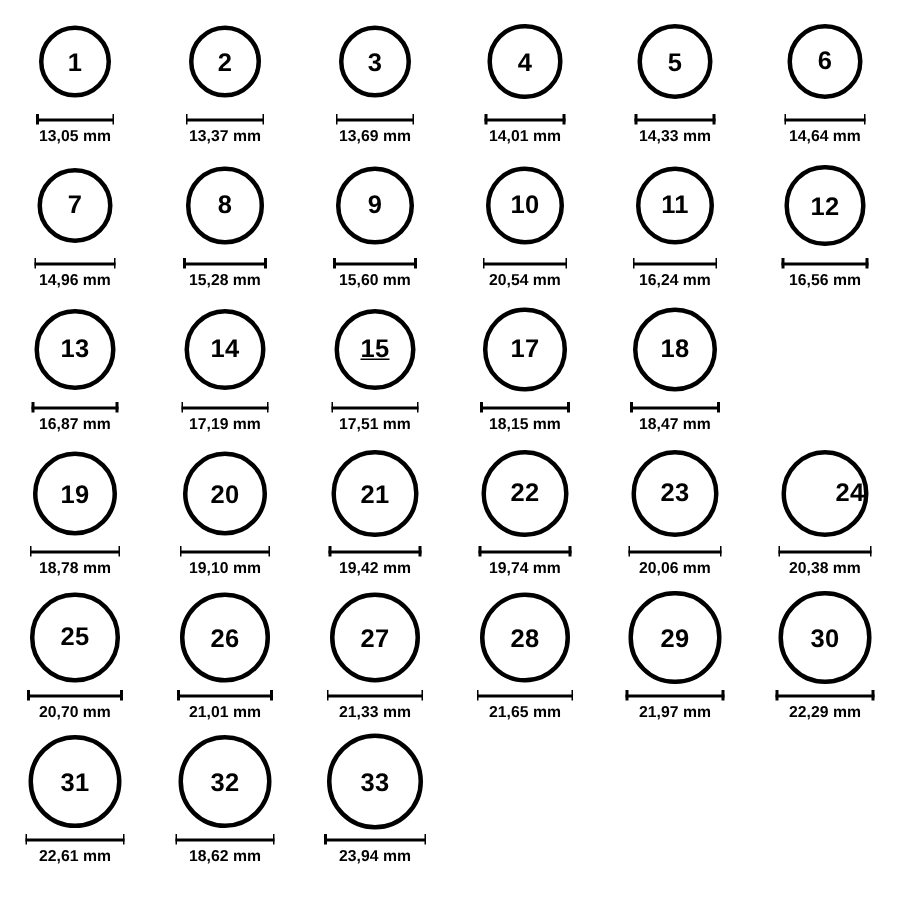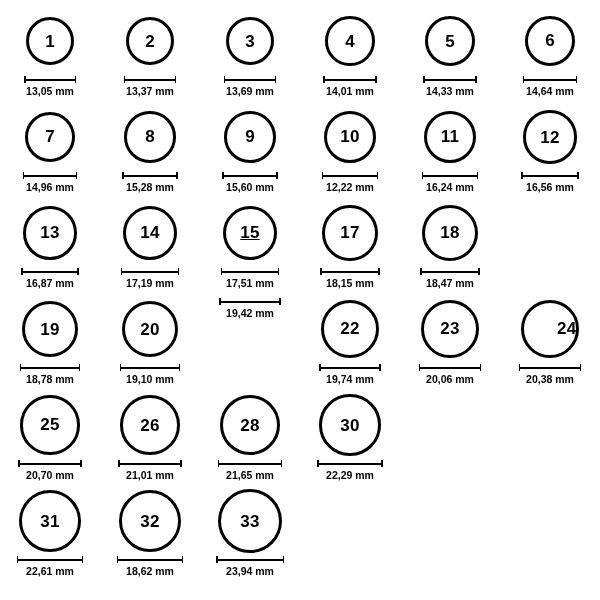--- a/index.html
+++ b/index.html
@@ -240,21 +240,21 @@
           <div class="ring" style="width: 52.2167px; height: 52.2167px;">
             <span class="ring-label">10</span>
           </div>
         </div>
         <div class="measure">
           <div class="caliper" style="width: 56.2167px;">
             <div class="bar"></div>
             <div class="tick left"></div>
             <div class="tick right"></div>
           </div>
-          <div class="mm-label">12,22 mm</div>
+          <div class="mm-label">20,54 mm</div>
         </div>
       </div>
       <div class="size-cell">
         <div class="ring-wrap">
           <div class="ring" style="width: 52.6869px; height: 52.6869px;">
             <span class="ring-label">11</span>
           </div>
         </div>
         <div class="measure">
           <div class="caliper" style="width: 56.6869px;">
@@ -383,20 +383,25 @@
         <div class="measure">
           <div class="caliper" style="width: 60.8889px;">
             <div class="bar"></div>
             <div class="tick left"></div>
             <div class="tick right"></div>
           </div>
           <div class="mm-label">19,10 mm</div>
         </div>
       </div>
       <div class="size-cell">
+        <div class="ring-wrap">
+          <div class="ring" style="width: 57.359px; height: 57.359px;">
+            <span class="ring-label">21</span>
+          </div>
+        </div>
         <div class="measure">
           <div class="caliper" style="width: 61.359px;">
             <div class="bar"></div>
             <div class="tick left"></div>
             <div class="tick right"></div>
           </div>
           <div class="mm-label">19,42 mm</div>
         </div>
       </div>
       <div class="size-cell">
@@ -471,31 +476,61 @@
           <div class="caliper" style="width: 63.6951px;">
             <div class="bar"></div>
             <div class="tick left"></div>
             <div class="tick right"></div>
           </div>
           <div class="mm-label">21,01 mm</div>
         </div>
       </div>
       <div class="size-cell">
         <div class="ring-wrap">
+          <div class="ring" style="width: 60.1653px; height: 60.1653px;">
+            <span class="ring-label">27</span>
+          </div>
+        </div>
+        <div class="measure">
+          <div class="caliper" style="width: 64.1653px;">
+            <div class="bar"></div>
+            <div class="tick left"></div>
+            <div class="tick right"></div>
+          </div>
+          <div class="mm-label">21,33 mm</div>
+        </div>
+      </div>
+      <div class="size-cell">
+        <div class="ring-wrap">
           <div class="ring" style="width: 60.6354px; height: 60.6354px;">
             <span class="ring-label">28</span>
           </div>
         </div>
         <div class="measure">
           <div class="caliper" style="width: 64.6354px;">
             <div class="bar"></div>
             <div class="tick left"></div>
             <div class="tick right"></div>
           </div>
           <div class="mm-label">21,65 mm</div>
+        </div>
+      </div>
+      <div class="size-cell">
+        <div class="ring-wrap">
+          <div class="ring" style="width: 61.1056px; height: 61.1056px;">
+            <span class="ring-label">29</span>
+          </div>
+        </div>
+        <div class="measure">
+          <div class="caliper" style="width: 65.1056px;">
+            <div class="bar"></div>
+            <div class="tick left"></div>
+            <div class="tick right"></div>
+          </div>
+          <div class="mm-label">21,97 mm</div>
         </div>
       </div>
       <div class="size-cell">
         <div class="ring-wrap">
           <div class="ring" style="width: 61.5758px; height: 61.5758px;">
             <span class="ring-label">30</span>
           </div>
         </div>
         <div class="measure">
           <div class="caliper" style="width: 65.5758px;">

